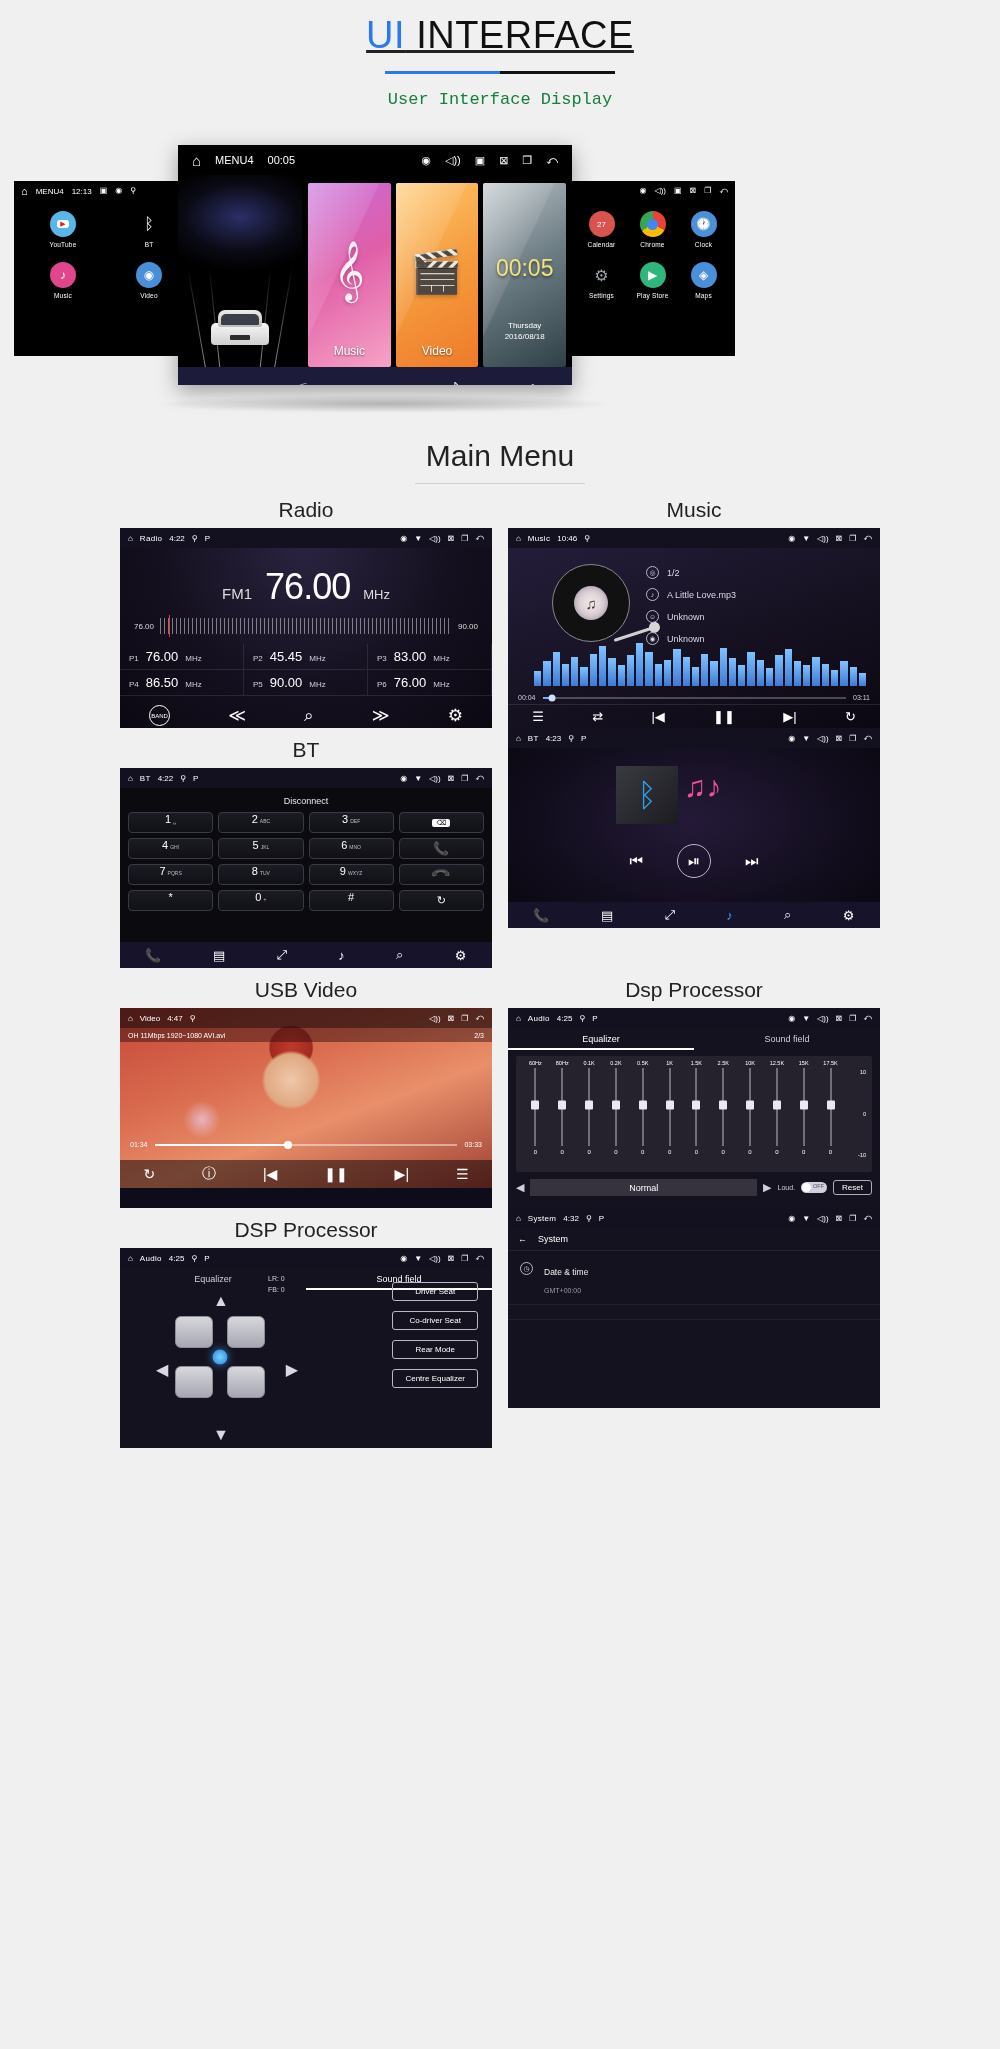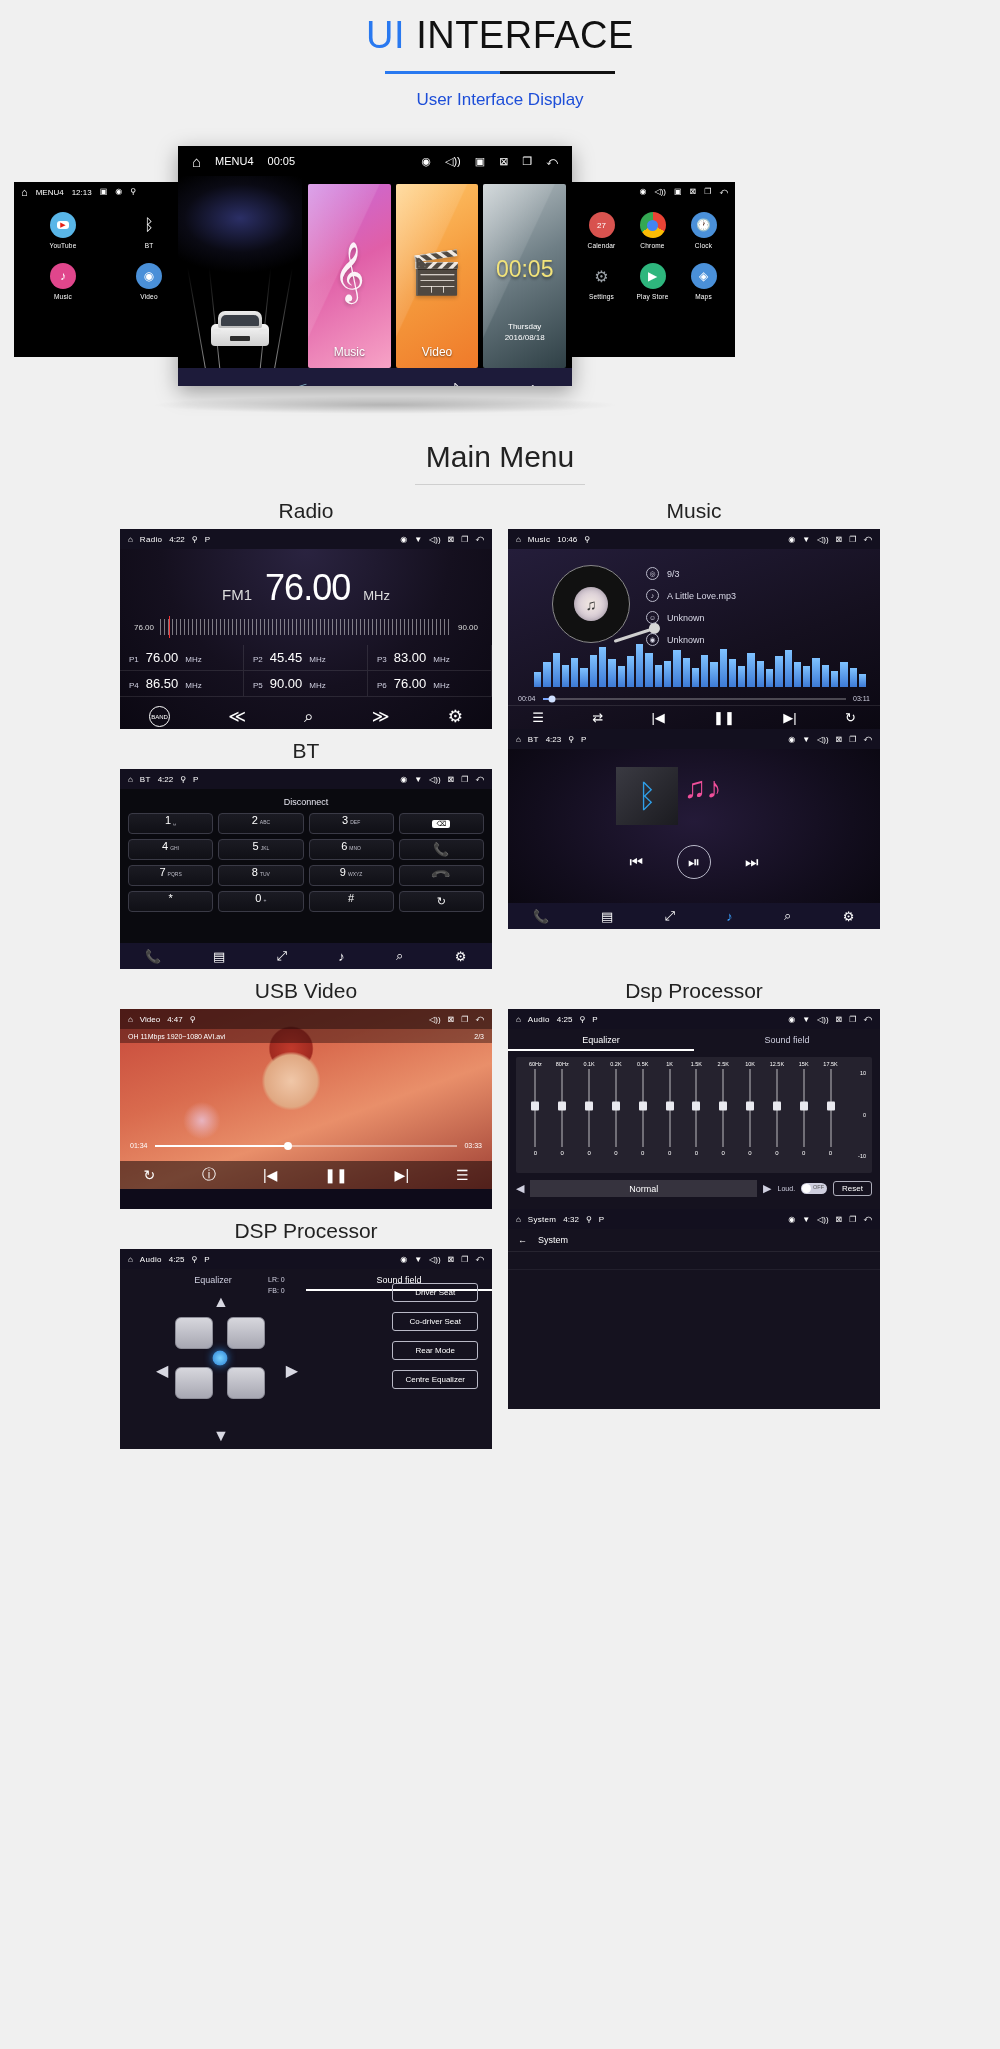--- a/index.html
+++ b/index.html
@@ -6,27 +6,27 @@
   body {
     width: 1000px; height: 2049px;
     background: #f0f0f0;
     font-family: "Liberation Sans", sans-serif;
     color: #222;
     overflow: hidden;
     position: relative;
   }
   
   .page-header { text-align: center; padding-top: 14px; }
-  .title { font-size: 38px; font-weight: 400; letter-spacing: .5px; }
+  .title { font-size: 38px; font-weight: 400; letter-spacing: .5px; text-decoration: underline; }
   .title .ui { color: #2979f0; font-weight: 500; }
   .title .rest { color: #111; }
   .title-rule { width: 230px; height: 3px; margin: 14px auto 0; display:flex; }
   .title-rule .l { flex:1; background:#2979f0; }
   .title-rule .r { flex:1; background:#111; }
-  .subtitle { margin-top: 16px; font-size: 17px; color: #1d4ed8; }
+  .subtitle { margin-top: 16px; font-size: 17px; color: #15803d; font-family: Liberation Mono, monospace; }
 
   
   .hero { position: relative; height: 270px; margin-top: 36px; }
   .hero .shadow {
     position:absolute; left:150px; top:250px; width:470px; height:18px;
     background: radial-gradient(ellipse at center, rgba(0,0,0,.22), rgba(0,0,0,0) 70%);
   }
   .dev { position:absolute; background:#000; overflow:hidden; }
   .dev-left  { left:14px;  top:36px; width:270px; height:175px; }
   .dev-right { left:570px; top:36px; width:165px; height:175px; }
@@ -542,21 +542,21 @@
         <span>⤺</span>
       </div>
       <div class="music-body">
         <div class="vinyl">
             <div class="label"></div>
           </div>
         <div class="tonearm"></div>
         <div class="meta">
           <div class="meta-row">
             <span class="ci">◎</span>
-            <span>9/3</span>
+            <span>1/2</span>
           </div>
           <div class="meta-row">
             <span class="ci">♪</span>
             <span>A Little Love.mp3</span>
           </div>
           <div class="meta-row">
             <span class="ci">☺</span>
             <span>Unknown</span>
           </div>
           <div class="meta-row">
@@ -983,20 +983,24 @@
         <span>❐</span>
         <span>⤺</span>
       </div>
       <div class="lang-body">
         <div class="lang-head">
           <span>←</span>
           <span>System</span>
         </div>
         <div class="lang-list">
           <div class="lang-item">
+            <span class="gi">◷</span>
+            <span class="tw"><span class="t1">Date &amp; time</span><br><span class="t2">GMT+00:00</span></span>
+          </div>
+          <div class="lang-item">
             
             
           </div>
         </div>
       </div>
     </div>
   </div>
 
 </div>
 

